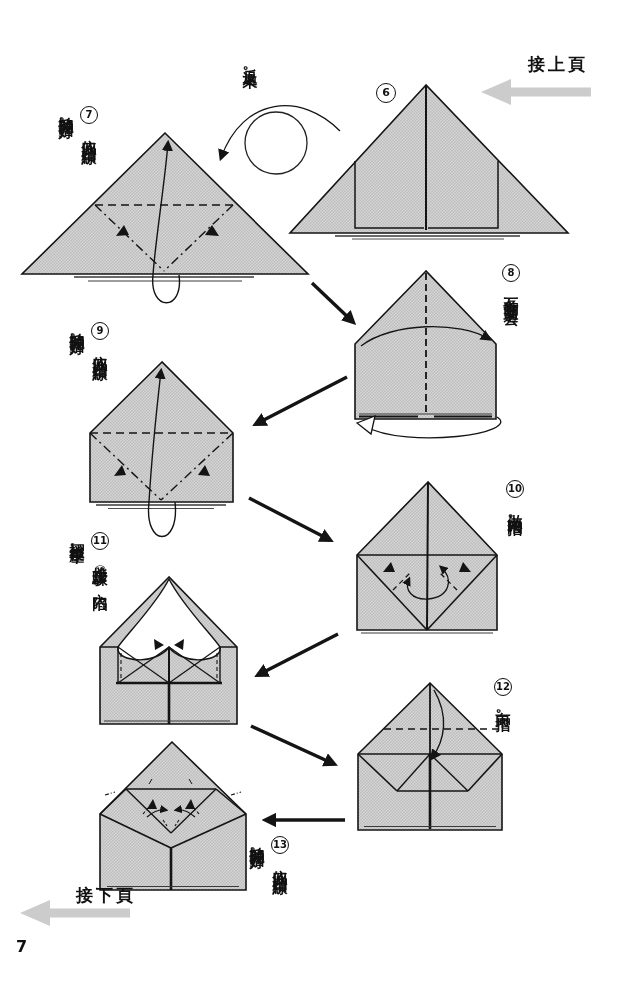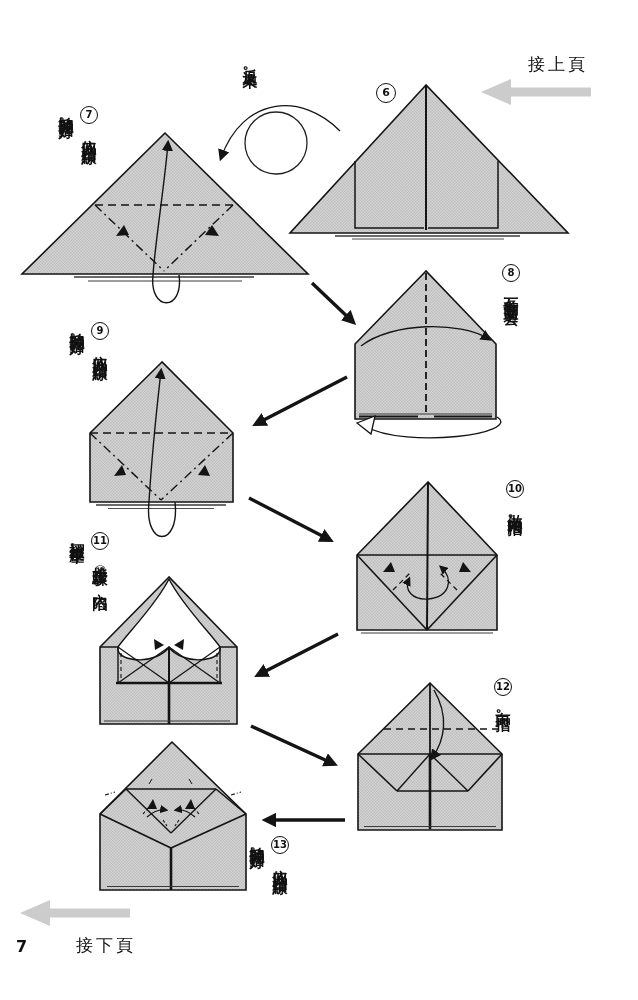--- a/index.html
+++ b/index.html
@@ -21,21 +21,21 @@
     writing-mode:vertical-rl;text-orientation:upright;
     font-size:15px;font-weight:700;letter-spacing:2.5px;line-height:20px;color:var(--text);
   }
   .cnum{
     display:inline-block;writing-mode:horizontal-tb;
     width:16px;height:16px;border:1.6px solid var(--text);border-radius:50%;
     font-size:10px;font-weight:700;line-height:15px;text-align:center;letter-spacing:0;
     margin:1px 0 4px 0;background:#fff;
   }
   .cnum-abs{position:absolute;}
-  .hlabel{position:absolute;font-size:17px;font-weight:400;letter-spacing:3px;white-space:nowrap;}
+  .hlabel{position:absolute;font-size:17px;font-weight:700;letter-spacing:3px;white-space:nowrap;}
   .pagenum{position:absolute;font-size:16px;font-weight:700;}
   .patA{fill:var(--paper-light);}
   .patB{fill:var(--paper-dark);}
   svg .ln{stroke:var(--outline);fill:none;}
   svg .paper{stroke:var(--outline);}
   svg .thin{stroke:#3a3a3a;fill:none;}
   svg .navpoly{fill:var(--arrow-gray);}
 </style>
 </head>
 <body>
@@ -299,16 +299,16 @@
   <div class="vlabel" style="left:493px;top:677px">
     <div class="vcol"><span class="cnum">12</span><span>向下摺。</span></div>
   </div>
 
   <div class="vlabel" style="left:247px;top:835px">
     <div class="vcol"><span class="cnum">13</span><span>依凹凸摺線</span></div>
     <div class="vcol">掀開摺好。</div>
   </div>
 
   <div class="hlabel" style="left:528px;top:53px">接上頁</div>
-  <div class="hlabel" style="left:76px;top:934px">接下頁</div>
+  <div class="hlabel" style="left:76px;top:884px">接下頁</div>
   <div class="pagenum" style="left:16px;top:937px">7</div>
 
 </div>
 
 </body></html>

